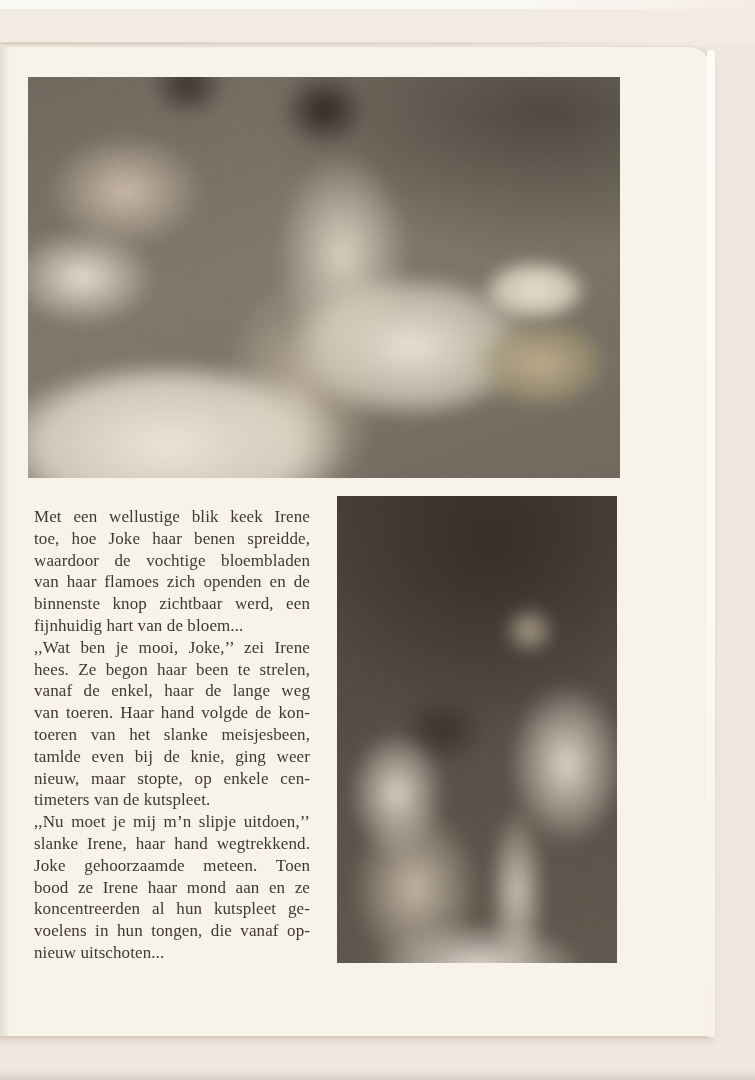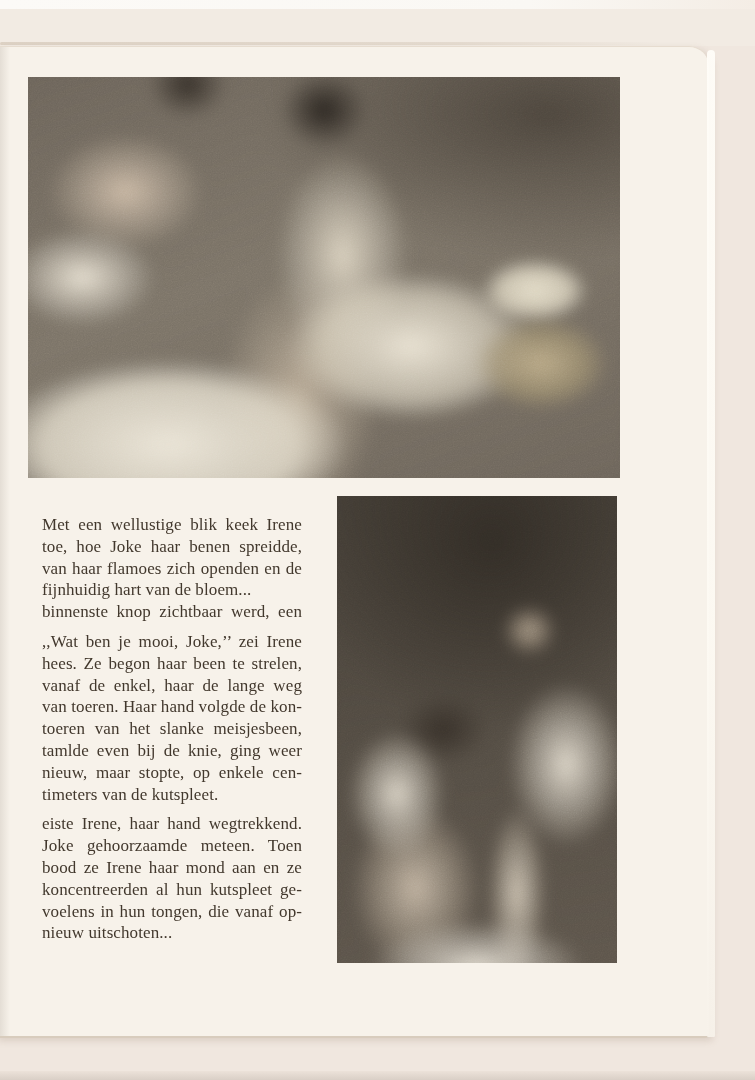--- a/index.html
+++ b/index.html
@@ -80,21 +80,21 @@
       radial-gradient(92px 120px at 30% 82%,rgba(206,191,171,.88),rgba(0,0,0,0) 70%),
       radial-gradient(240px 240px at 55% 12%,rgba(42,37,31,.75),rgba(0,0,0,0) 80%),
       linear-gradient(170deg,#453f37 0%,#544d44 55%,#5e564c 100%);
   }
   
   .text-block{
     position:absolute;left:40px;top:459px;width:276px;
     font-size:17px;line-height:21.8px;color:#42382d;
     letter-spacing:.1px;
   }
-  .para{margin:8px;}
+  .para{margin:0;}
   .line{
     text-align:justify;text-align-last:justify;
     white-space:nowrap;
   }
   .line.last{text-align-last:left;}
 </style>
 </head>
 <body>
 
 <svg width="0" height="0" style="position:absolute" aria-hidden="true">
@@ -119,36 +119,38 @@
     <div class="vignette"></div>
     <svg class="grain">
       <rect width="100%" height="100%" filter="url(#grainF)"></rect>
     </svg>
   </div>
 
   <div class="text-block">
       <div class="para">
         <div class="line">Met een wellustige blik keek Irene</div>
         <div class="line">toe, hoe Joke haar benen spreidde,</div>
+        <div class="line">waardoor de vochtige bloembladen</div>
         <div class="line">van haar flamoes zich openden en de</div>
+        <div class="line">binnenste knop zichtbaar werd, een</div>
         <div class="line last">fijnhuidig hart van de bloem...</div>
-        <div class="line">binnenste knop zichtbaar werd, een</div>
       </div>
       <div class="para">
         <div class="line">,,Wat ben je mooi, Joke,’’ zei Irene</div>
         <div class="line">hees. Ze begon haar been te strelen,</div>
         <div class="line">vanaf de enkel, haar de lange weg</div>
         <div class="line">van toeren. Haar hand volgde de kon-</div>
         <div class="line">toeren van het slanke meisjesbeen,</div>
         <div class="line">tamlde even bij de knie, ging weer</div>
         <div class="line">nieuw, maar stopte, op enkele cen-</div>
         <div class="line last">timeters van de kutspleet.</div>
       </div>
       <div class="para">
-        <div class="line">eiste Irene, haar hand wegtrekkend.</div>
+        <div class="line">,,Nu moet je mij m’n slipje uitdoen,’’</div>
+        <div class="line">slanke Irene, haar hand wegtrekkend.</div>
         <div class="line">Joke gehoorzaamde meteen. Toen</div>
         <div class="line">bood ze Irene haar mond aan en ze</div>
         <div class="line">koncentreerden al hun kutspleet ge-</div>
         <div class="line">voelens in hun tongen, die vanaf op-</div>
         <div class="line last">nieuw uitschoten...</div>
       </div>
     </div>
 
   <div class="photo photo-bottom" role="img" aria-label="Black-and-white photograph with dark background: two women in white lingerie and stockings on a pale blanket">
     <div class="art"></div>

